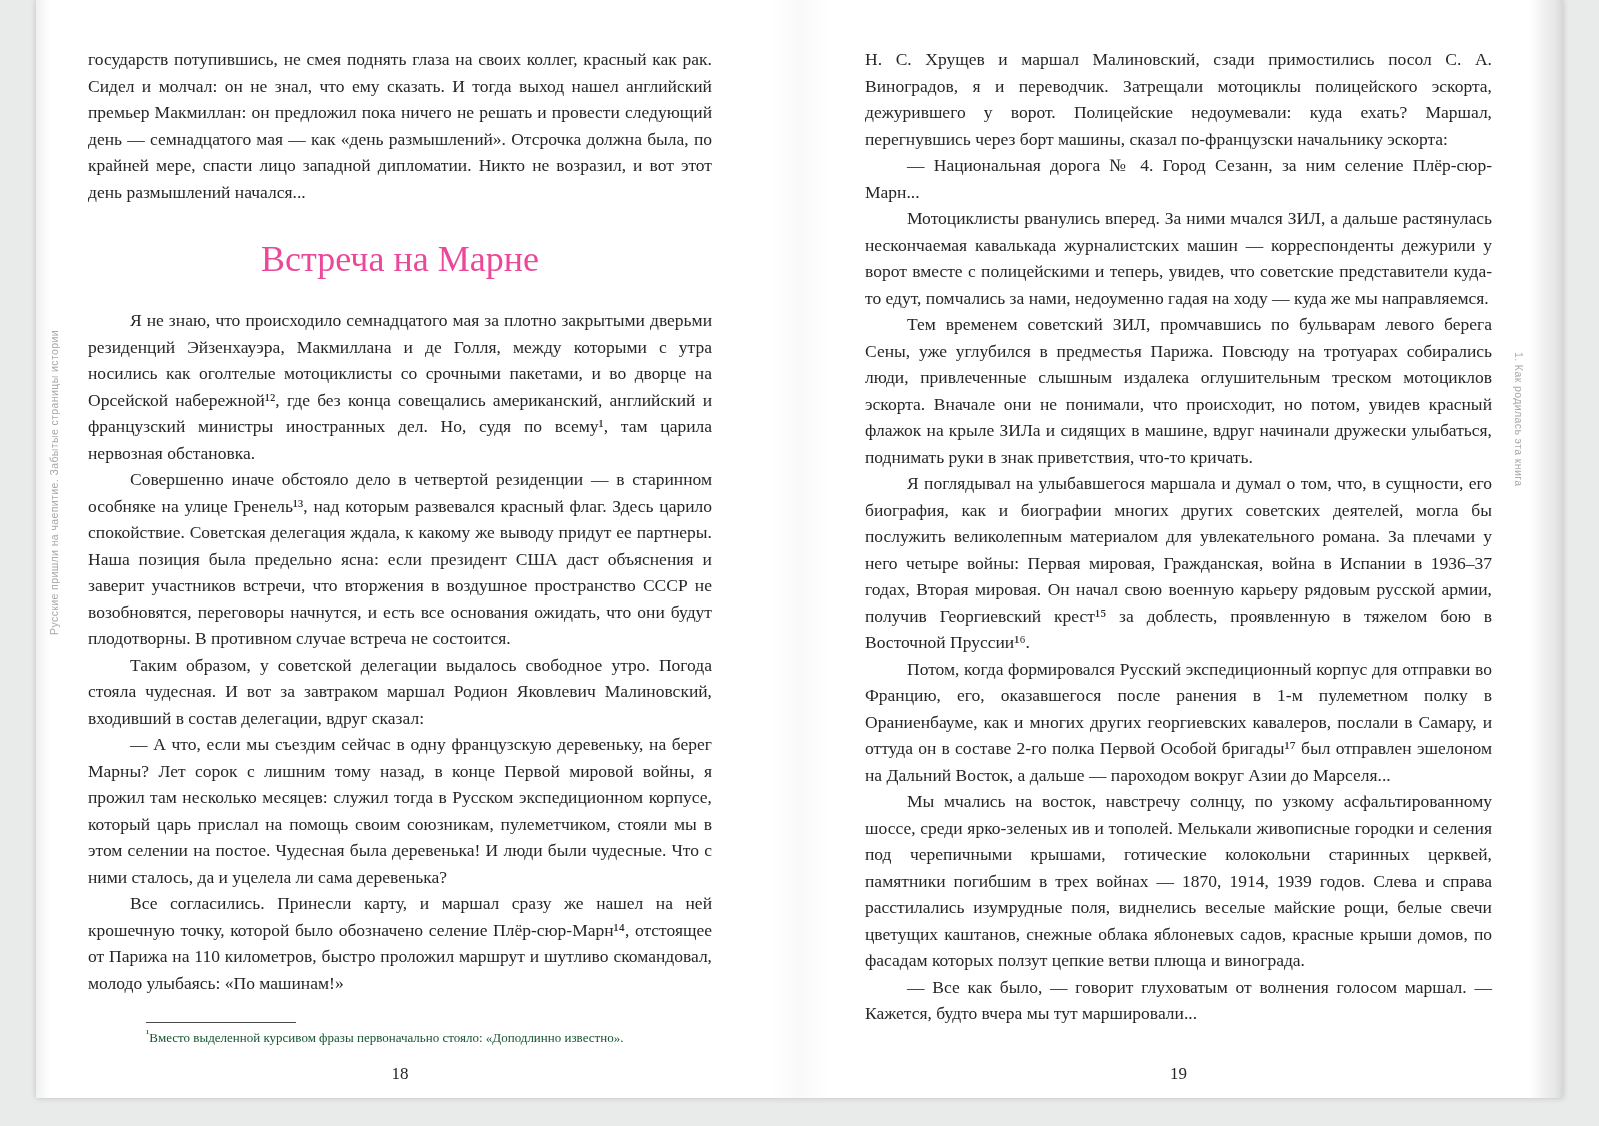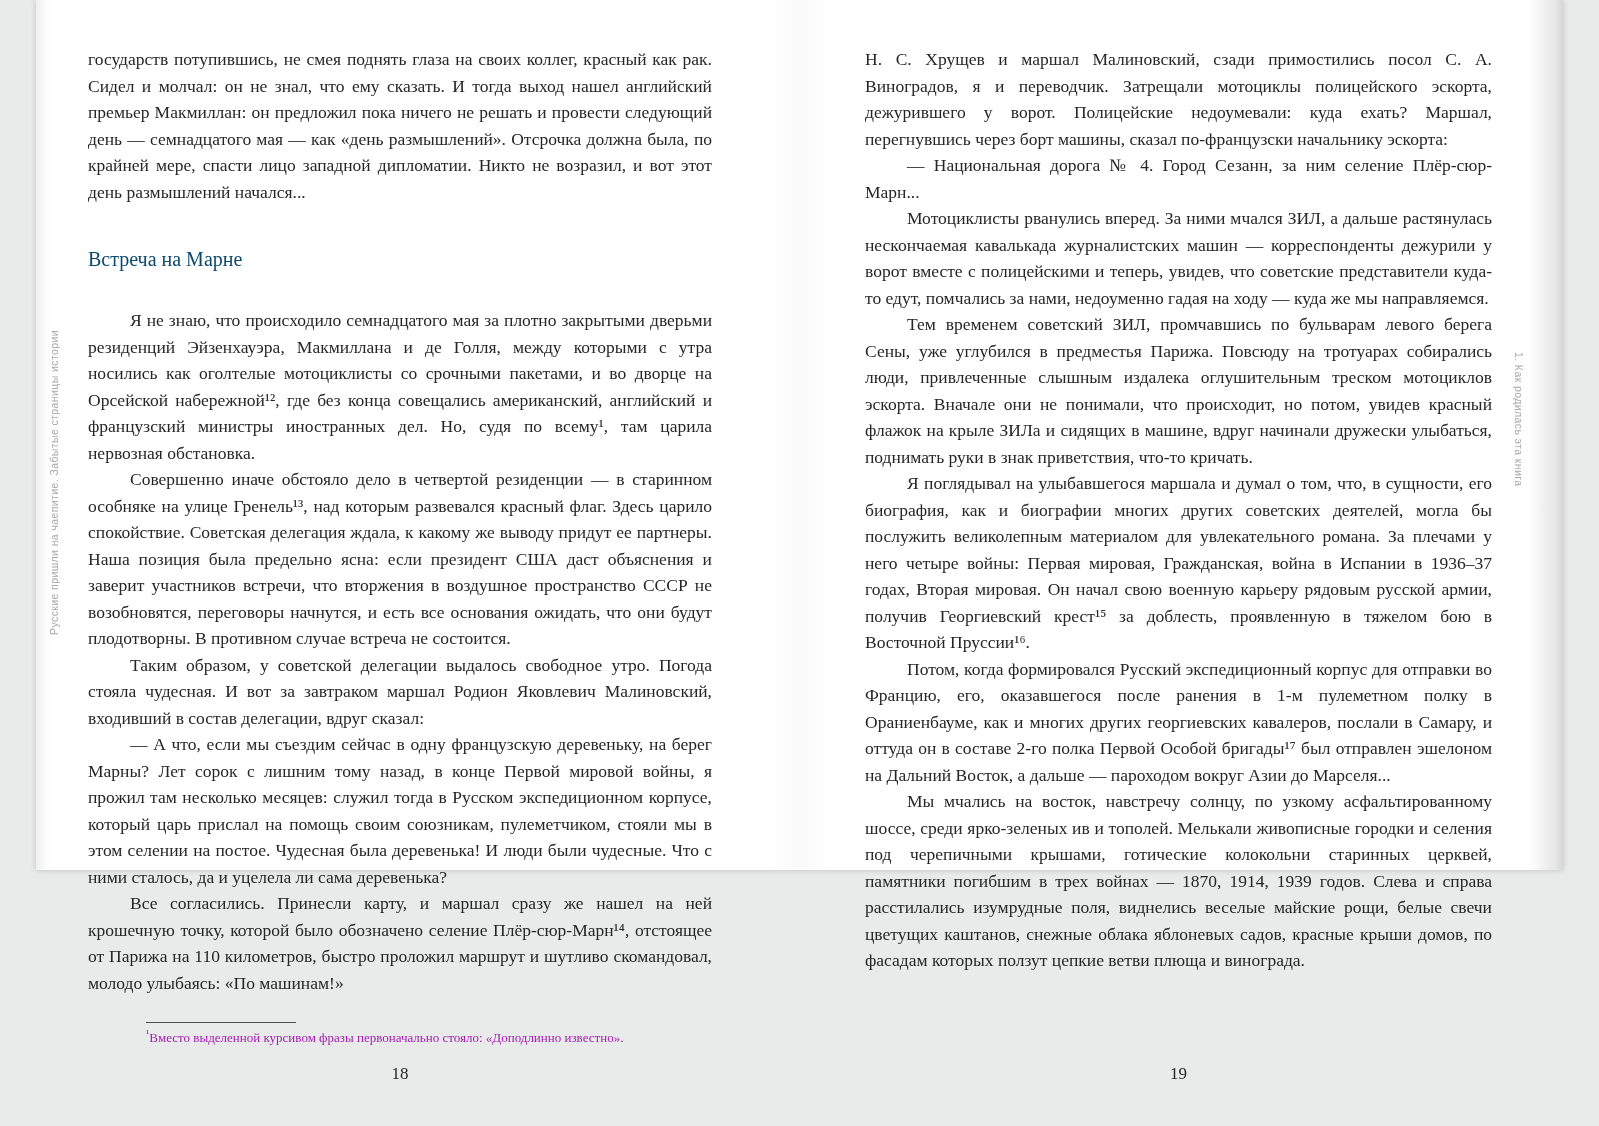--- a/index.html
+++ b/index.html
@@ -9,21 +9,21 @@
     height: 1126px;
     overflow: hidden;
     background: #e9eaea;
     font-family: "Liberation Serif", "DejaVu Serif", serif;
   }
   .spread {
     position: absolute;
     left: 36px;
     top: 0;
     width: 1527px;
-    height: 870px;
+    height: 1098px;
     background: #ffffff;
     box-shadow: 0 0 6px rgba(0,0,0,0.18);
   }
   
   .spread::after {
     content: "";
     position: absolute;
     right: 0;
     top: 0;
     width: 34px;
@@ -63,40 +63,41 @@
   .page-right { left: 829px; width: 627px; }
 
   .page p {
     margin: 0;
     text-indent: 42px;
   }
   .page p.no-indent { text-indent: 0; }
 
   h2.section-heading {
     font-weight: normal;
-    font-size: 20px;
+    font-size: 36px;
     line-height: 32px;
+    text-align: center;
     margin: 38px 0 32px 0;
-    color: #0c4a6e;
+    color: #ec4899;
     text-indent: 0;
   }
   .italic { }
 
   sup {
     font-size: 11px;
     line-height: 0;
     vertical-align: super;
   }
 
   .footnote {
     margin-top: 26px;
     padding-left: 58px;
     font-size: 13px;
     line-height: 17.5px;
-    color: #a21caf;
+    color: #14532d;
     text-align: left;
   }
   .footnote .fn-text::before { content: ""; }
   .footnote .rule {
     display: block;
     width: 150px;
     border-top: 1px solid #4a4a4a;
     margin-bottom: 6px;
   }
 
@@ -159,20 +160,21 @@
   </div>
 
   <div class="page page-right">
     <p class="no-indent">Н. С. Хрущев и маршал Малиновский, сзади примостились посол С. А. Виноградов, я и переводчик. Затрещали мотоциклы полицейского эскорта, дежурившего у ворот. Полицейские недоумевали: куда ехать? Маршал, перегнувшись через борт машины, сказал по-французски начальнику эскорта:</p>
     <p>— Национальная дорога № 4. Город Сезанн, за ним селение Плёр-сюр-Марн...</p>
     <p>Мотоциклисты рванулись вперед. За ними мчался ЗИЛ, а дальше растянулась нескончаемая кавалькада журналистских машин — корреспонденты дежурили у ворот вместе с полицейскими и теперь, увидев, что советские представители куда-то едут, помчались за нами, недоуменно гадая на ходу — куда же мы направляемся.</p>
     <p>Тем временем советский ЗИЛ, промчавшись по бульварам левого берега Сены, уже углубился в предместья Парижа. Повсюду на тротуарах собирались люди, привлеченные слышным издалека оглушительным треском мотоциклов эскорта. Вначале они не понимали, что происходит, но потом, увидев красный флажок на крыле ЗИЛа и сидящих в машине, вдруг начинали дружески улыбаться, поднимать руки в знак приветствия, что-то кричать.</p>
     <p>Я поглядывал на улыбавшегося маршала и думал о том, что, в сущности, его биография, как и биографии многих других советских деятелей, могла бы послужить великолепным материалом для увлекательного романа. За плечами у него четыре войны: Первая мировая, Гражданская, война в Испании в 1936–37 годах, Вторая мировая. Он начал свою военную карьеру рядовым русской армии, получив Георгиевский крест¹⁵ за доблесть, проявленную в тяжелом бою в Восточной Пруссии¹⁶.</p>
     <p>Потом, когда формировался Русский экспедиционный корпус для отправки во Францию, его, оказавшегося после ранения в 1-м пулеметном полку в Ораниенбауме, как и многих других георгиевских кавалеров, послали в Самару, и оттуда он в составе 2-го полка Первой Особой бригады¹⁷ был отправлен эшелоном на Дальний Восток, а дальше — пароходом вокруг Азии до Марселя...</p>
     <p>Мы мчались на восток, навстречу солнцу, по узкому асфальтированному шоссе, среди ярко-зеленых ив и тополей. Мелькали живописные городки и селения под черепичными крышами, готические колокольни старинных церквей, памятники погибшим в трех войнах — 1870, 1914, 1939 годов. Слева и справа расстилались изумрудные поля, виднелись веселые майские рощи, белые свечи цветущих каштанов, снежные облака яблоневых садов, красные крыши домов, по фасадам которых ползут цепкие ветви плюща и винограда.</p>
+    <p>— Все как было, — говорит глуховатым от волнения голосом маршал. — Кажется, будто вчера мы тут маршировали...</p>
   </div>
 
   <div class="page-number page-number-left">18</div>
   <div class="page-number page-number-right">19</div>
 
   <div class="side-label side-label-left">Русские пришли на чаепитие. Забытые страницы истории</div>
   <div class="side-label side-label-right">1. Как родилась эта книга</div>
 </div>
 
 </body></html>

